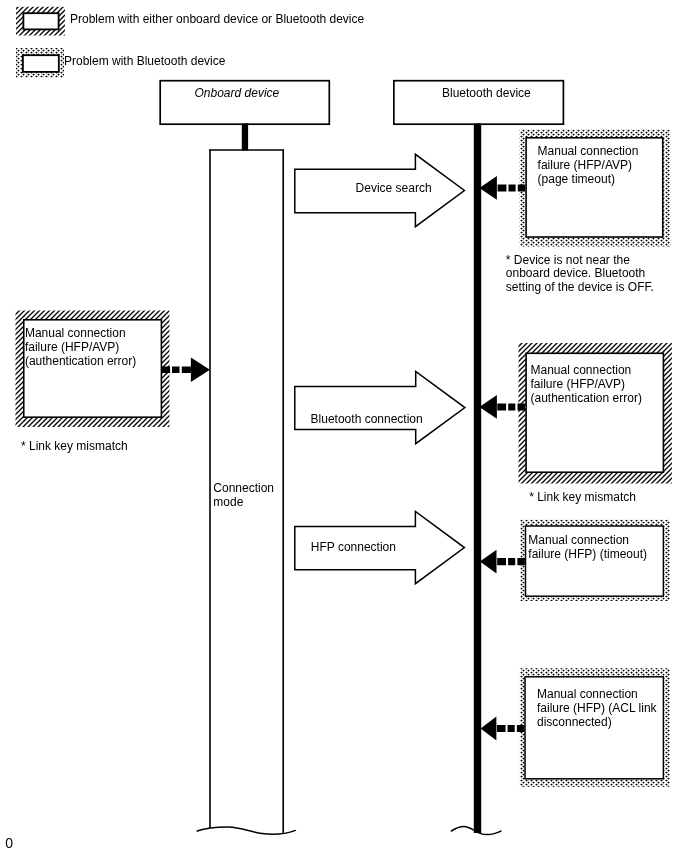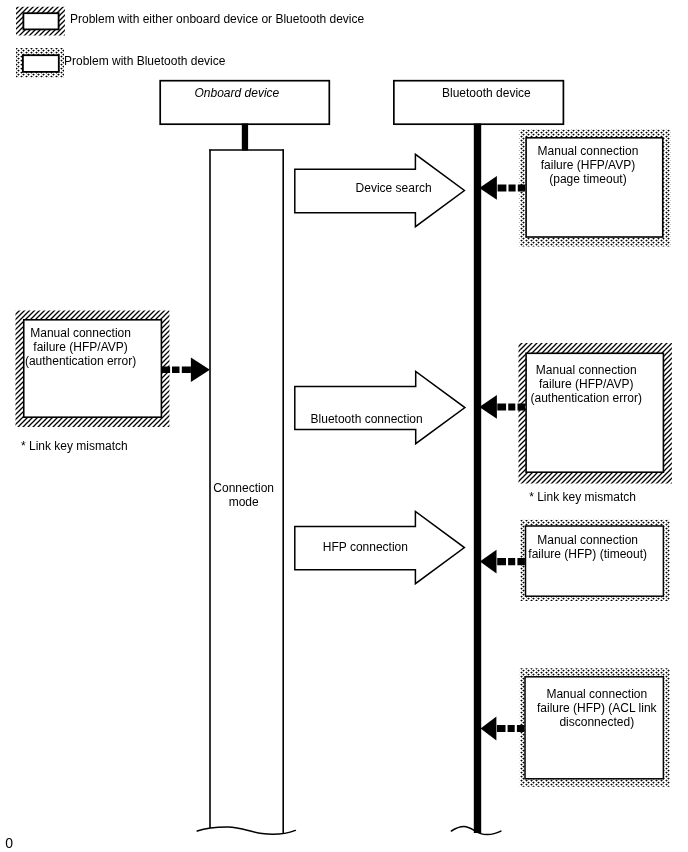--- a/index.html
+++ b/index.html
@@ -1,20 +1,20 @@
 <!DOCTYPE html>
 <html><head>
 <meta charset="utf-8">
 <title>Bluetooth connection sequence diagram</title>
 <style>
   html,body{margin:0;padding:0;background:#ffffff;}
   body{width:688px;height:852px;position:relative;overflow:hidden;
        font-family:"Liberation Sans",sans-serif;color:#000000;
        -webkit-font-smoothing:antialiased;}
-  #stage{position:absolute;left:0;top:0;width:688px;height:852px;text-align:center;}
+  #stage{position:absolute;left:0;top:0;width:688px;height:852px;}
   svg{position:absolute;left:0;top:0;}
   .lbl{position:absolute;white-space:pre;font-size:12px;line-height:13.9px;color:#000;}
 </style>
 </head>
 <body>
 
 <div id="stage">
 
 <svg id="gfx" width="688" height="852" viewBox="0 0 688 852">
   <defs>
@@ -116,30 +116,33 @@
 <div class="lbl" style="left:64px;top:55.2px;">Problem with Bluetooth device</div>
 
 <div class="lbl" style="left:194.5px;top:86.8px;font-style:italic;">Onboard device</div>
 <div class="lbl" style="left:410px;top:86.6px;margin-left:32px;">Bluetooth device</div>
 
 <div class="lbl" style="left:213.3px;top:482.2px;">Connection
 mode</div>
 
 <div class="lbl" style="left:310.6px;top:182.0px;margin-left:45px;">Device search</div>
 <div class="lbl" style="left:310.6px;top:400.7px;margin-top:12px;">Bluetooth connection</div>
-<div class="lbl" style="left:310.8px;top:540.5px;margin-left:12px;">HFP connection</div>
+<div class="lbl" style="left:310.8px;top:540.5px;">HFP connection</div>
 
 <div class="lbl" style="left:24.9px;top:327.4px;">Manual connection
 failure (HFP/AVP)
 (authentication error)</div>
 <div class="lbl" style="left:21.0px;top:439.7px;">* Link key mismatch</div>
 
 <div class="lbl" style="left:537.6px;top:145.4px;">Manual connection
 failure (HFP/AVP)
 (page timeout)</div>
+<div class="lbl" style="left:505.8px;top:253.5px;">* Device is not near the
+onboard device. Bluetooth
+setting of the device is OFF.</div>
 
 <div class="lbl" style="left:530.5px;top:363.9px;">Manual connection
 failure (HFP/AVP)
 (authentication error)</div>
 <div class="lbl" style="left:529.2px;top:491.0px;">* Link key mismatch</div>
 
 <div class="lbl" style="left:528.3px;top:533.9px;">Manual connection
 failure (HFP) (timeout)</div>
 
 <div class="lbl" style="left:537.0px;top:688.0px;">Manual connection

